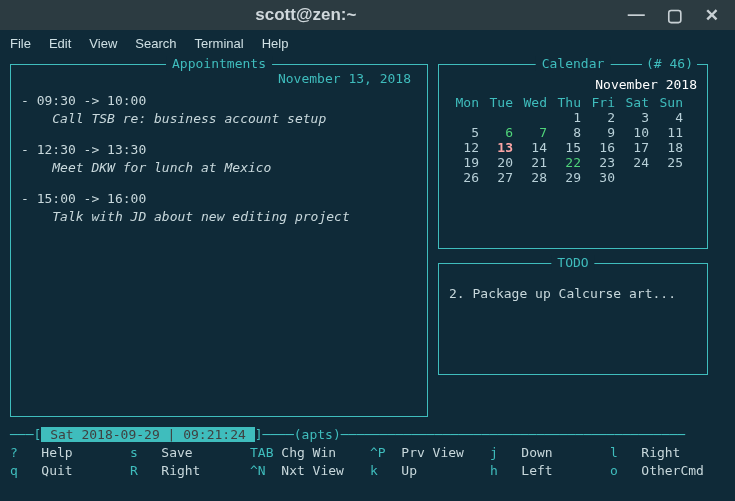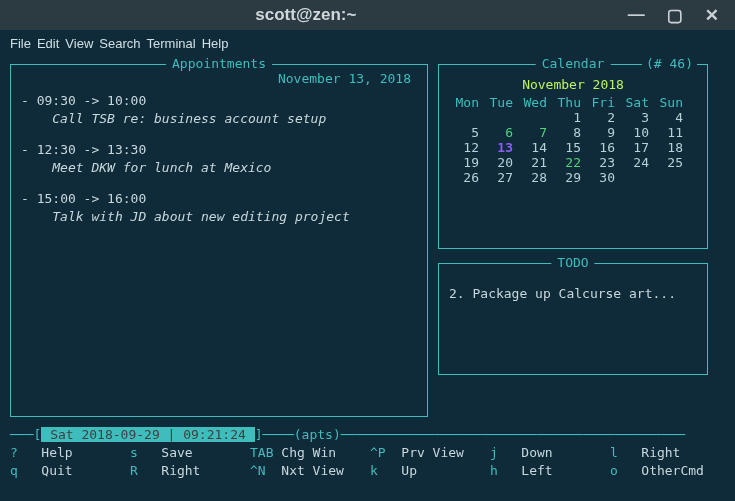--- a/index.html
+++ b/index.html
@@ -24,21 +24,21 @@
   }
   .titlebar .title { flex: 1; text-align: center; }
   .titlebar .wincontrols { display: flex; gap: 22px; padding: 0 16px; color: #c8d0d4; }
   .titlebar .wincontrols span { cursor: default; }
   
   .menubar {
     height: 26px;
     background: #0f2a38;
     display: flex;
     align-items: center;
-    gap: 6px;
+    gap: 18px;
     padding: 0 10px;
     color: #cfe0e4;
     font-family: sans-serif;
     font-size: 13px;
   }
   
   .term {
     padding: 8px 10px 0 10px;
   }
   .row { display: flex; gap: 10px; }
@@ -72,26 +72,26 @@
   .appt-item { margin-bottom: 14px; color: #c8d8dc; line-height: 1.35; }
   .appt-item .sub { padding-left: 4ch; font-style: italic; }
   .weeklabel {
     position: absolute;
     top: -9px; right: 10px;
     background: #0f2a38;
     color: #3fbdbd;
     padding: 0 4px;
     margin-left: 36px;
   }
-  .cal-month { text-align: center; color: #bef264; margin-top: 6px; }
+  .cal-month { text-align: right; color: #ffffff; margin-top: 6px; }
   .cal-grid { margin-top: 3px; }
   .cal-row { display: flex; }
   .cal-cell { width: 34px; text-align: right; padding-right: 4px; }
   .dow { color: #3fbdbd; }
-  .today { color: #8b5cf6; font-weight: bold; }
+  .today { color: #fca5a5; font-weight: bold; }
   .green { color: #4fd47a; }
   .todo-line { margin-top: 16px; color: #c8d8dc; }
   
   .status {
     margin-top: 10px;
     color: #3fbdbd;
     white-space: pre;
   }
   .status .hl { background: #3fbdbd; color: #404040; padding: 0 1px; }
   .keys {

